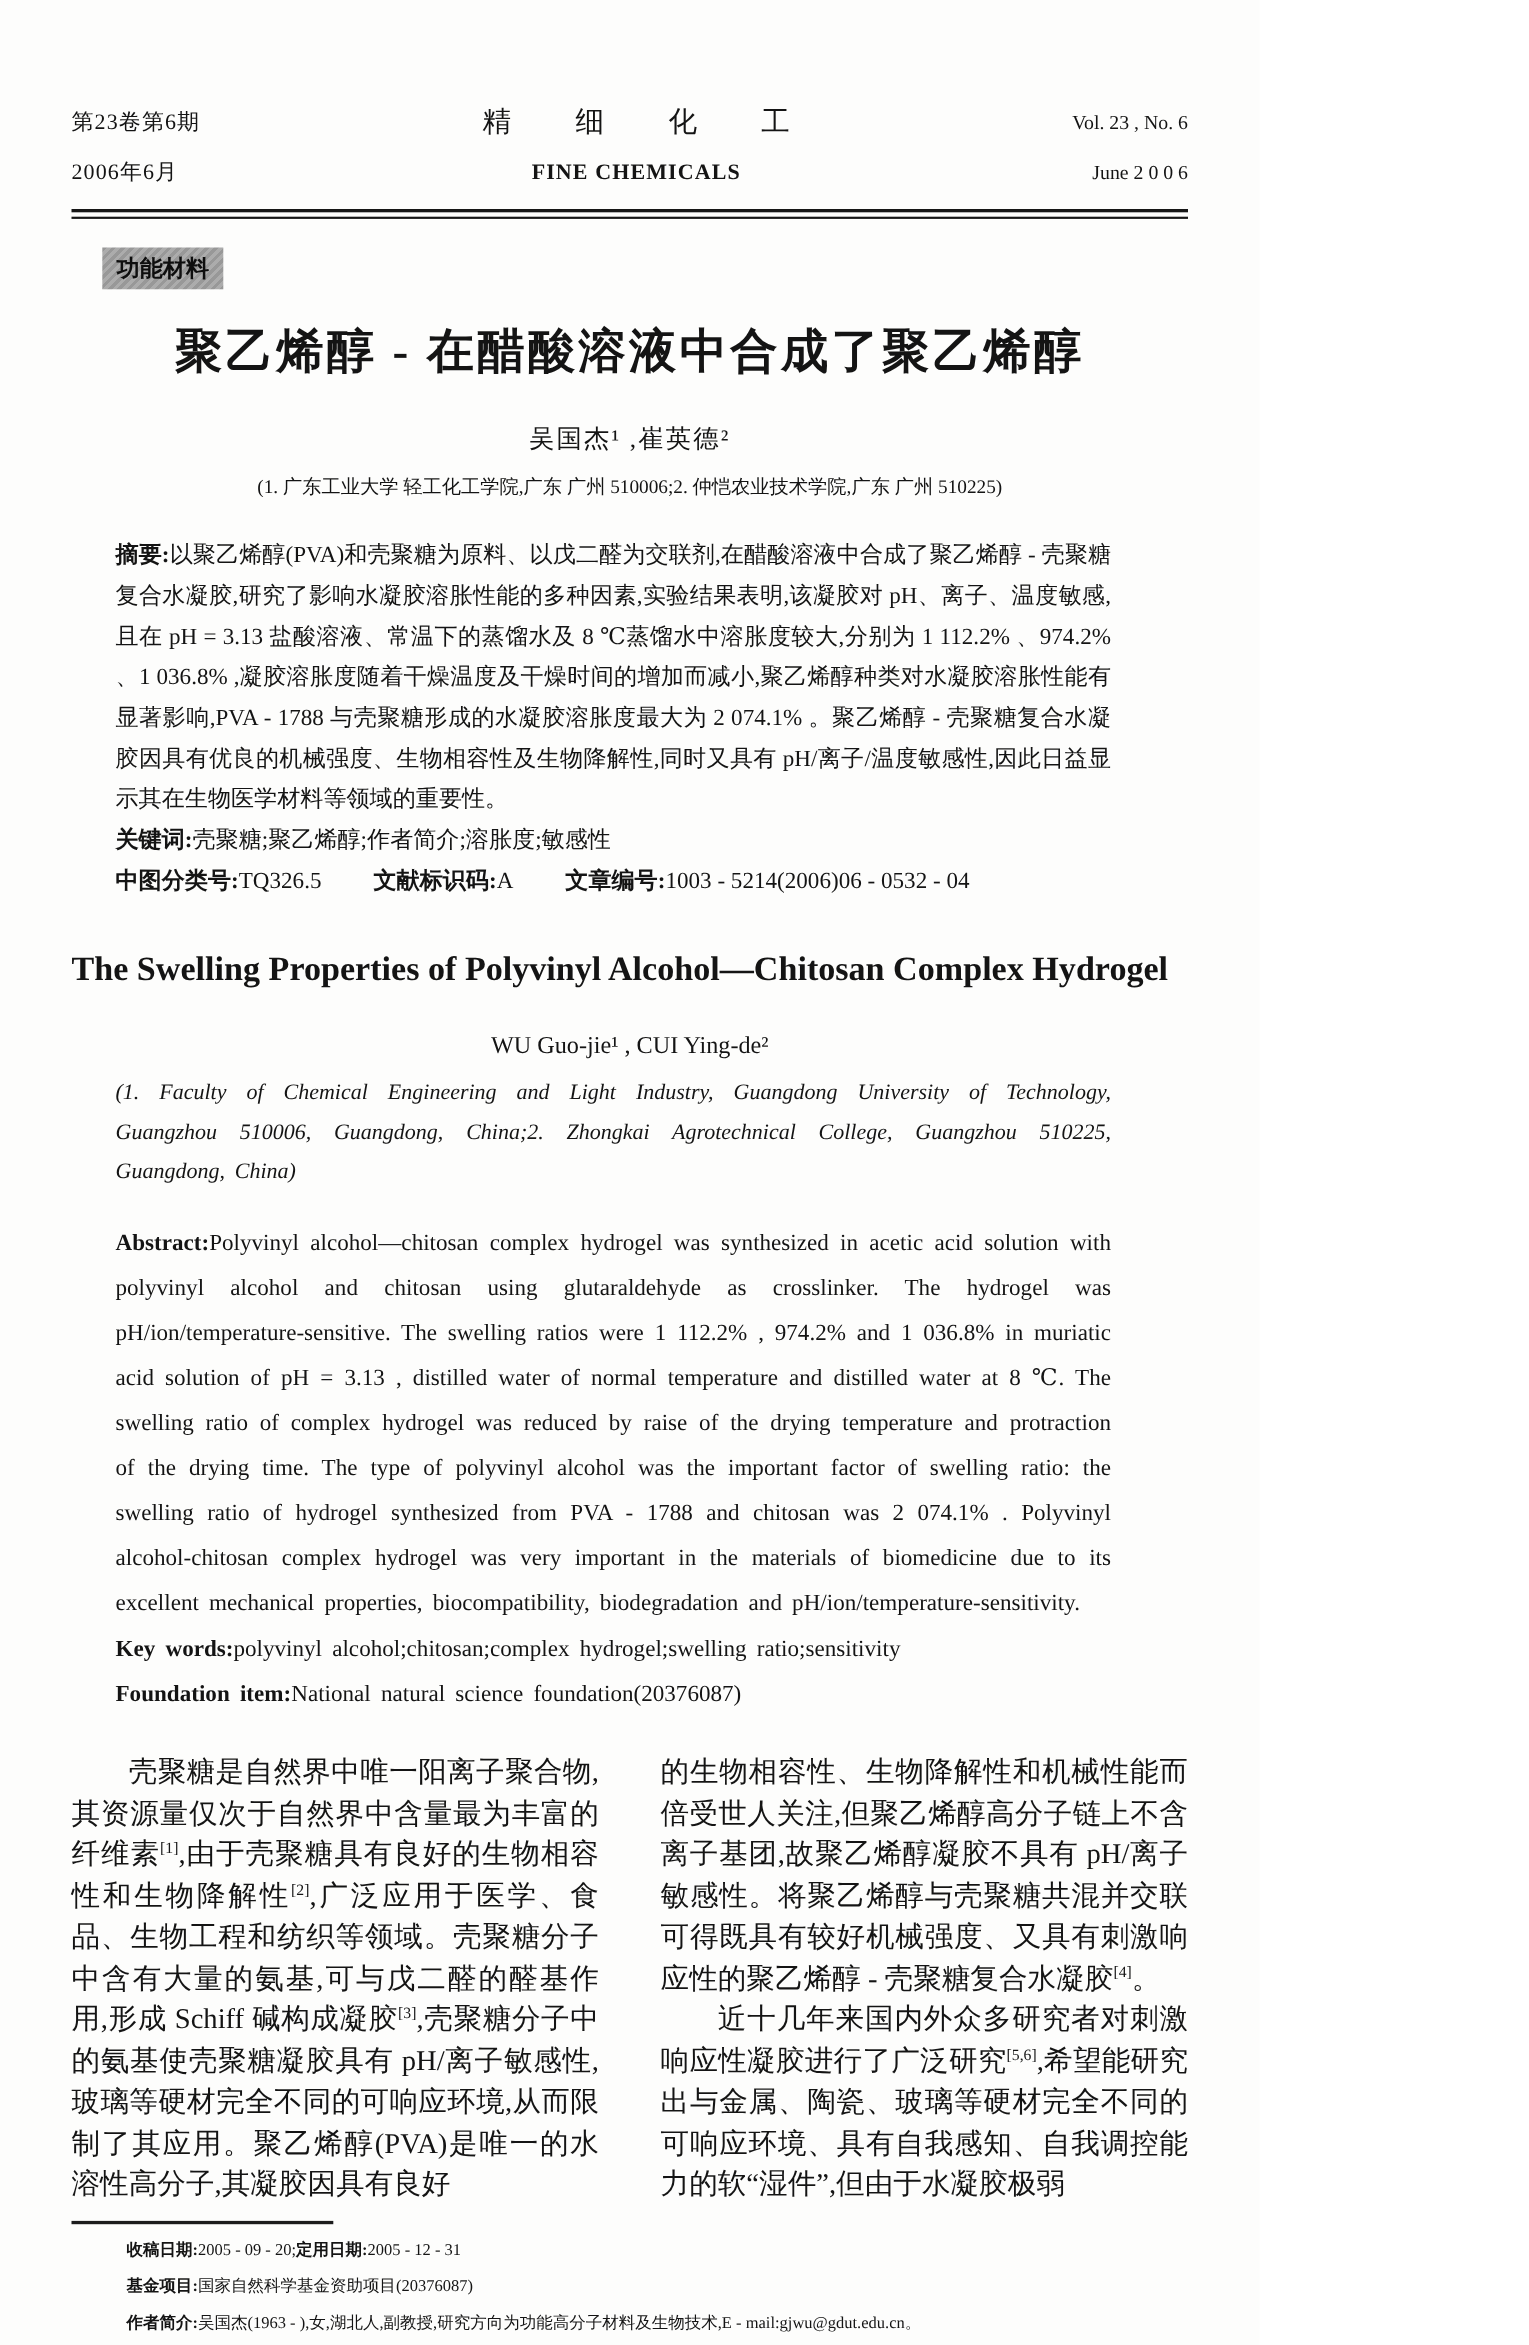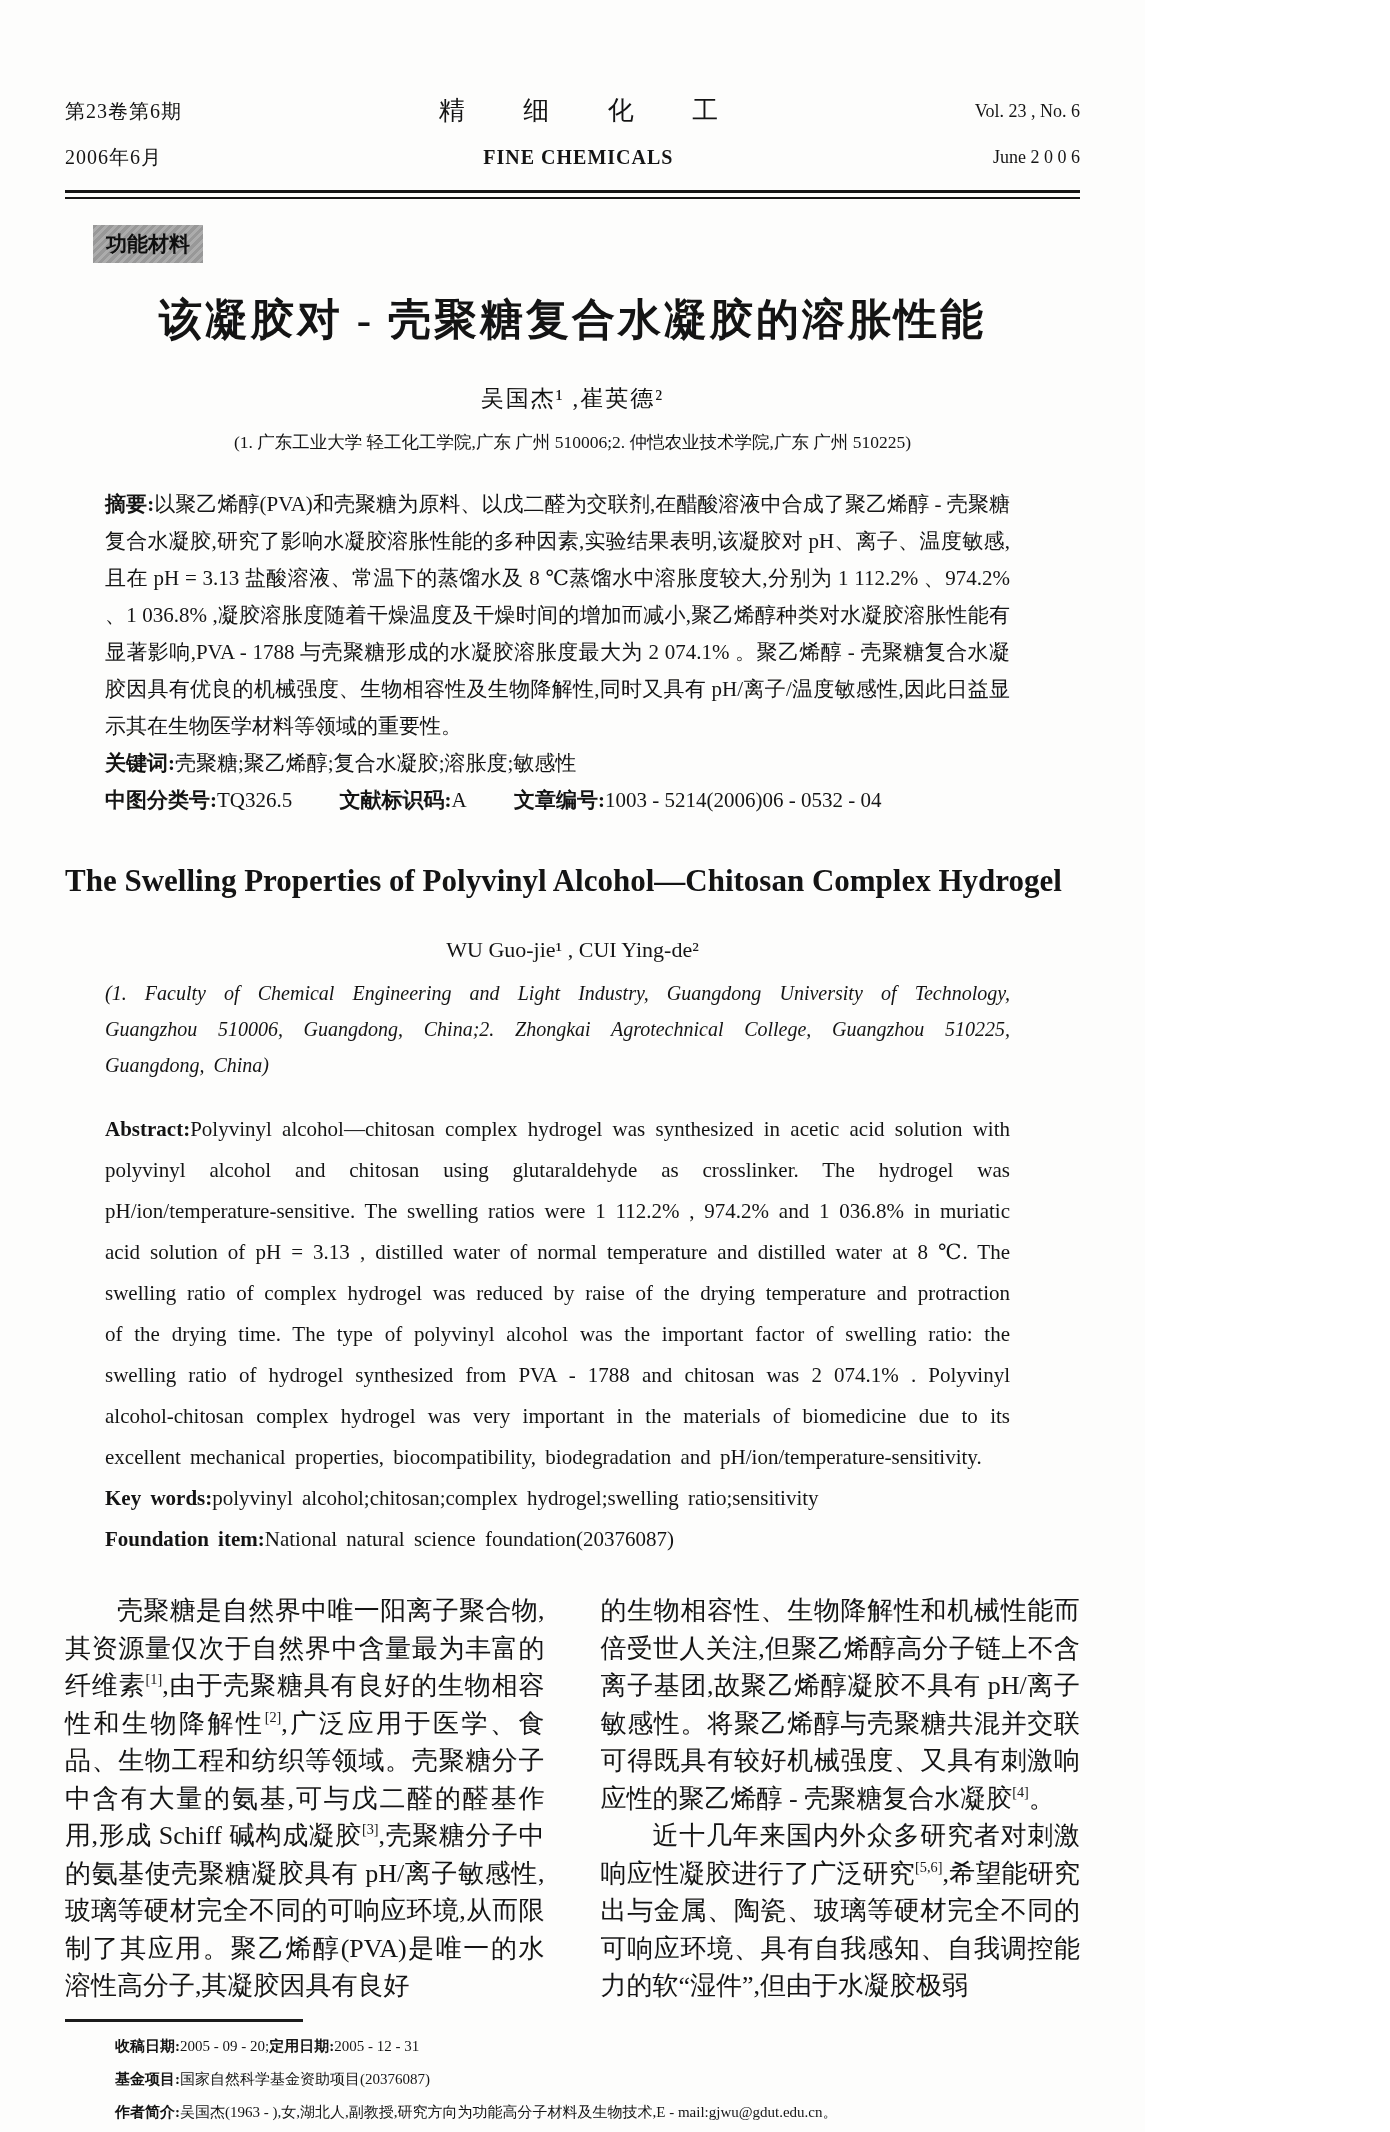--- a/index.html
+++ b/index.html
@@ -67,29 +67,29 @@
     <div class="jh-right">
       <div>Vol. 23 , No. 6</div>
       <div>June 2 0 0 6</div>
     </div>
   </div>
 
   <div class="header-rule"></div>
 
   <div class="badge">功能材料</div>
 
-  <h1 class="title-cn">该凝胶对 - 壳聚糖复合水凝胶的溶胀性能</h1>
+  <h1 class="title-cn">聚乙烯醇 - 在醋酸溶液中合成了聚乙烯醇</h1>
 
   <div class="authors-cn">吴国杰¹ ,崔英德²</div>
 
   <div class="aff-cn">(1. 广东工业大学 轻工化工学院,广东 广州  510006;2. 仲恺农业技术学院,广东 广州  510225)</div>
 
   <div class="abs-cn">
     <p><b class="lbl">摘要:</b><span>以聚乙烯醇(PVA)和壳聚糖为原料、以戊二醛为交联剂,在醋酸溶液中合成了聚乙烯醇 - 壳聚糖复合水凝胶,研究了影响水凝胶溶胀性能的多种因素,实验结果表明,该凝胶对 pH、离子、温度敏感,且在 pH = 3.13 盐酸溶液、常温下的蒸馏水及 8 ℃蒸馏水中溶胀度较大,分别为 1 112.2% 、974.2% 、1 036.8% ,凝胶溶胀度随着干燥温度及干燥时间的增加而减小,聚乙烯醇种类对水凝胶溶胀性能有显著影响,PVA - 1788 与壳聚糖形成的水凝胶溶胀度最大为 2 074.1% 。聚乙烯醇 - 壳聚糖复合水凝胶因具有优良的机械强度、生物相容性及生物降解性,同时又具有 pH/离子/温度敏感性,因此日益显示其在生物医学材料等领域的重要性。</span></p>
-    <p><b class="lbl">关键词:</b><span>壳聚糖;聚乙烯醇;复合水凝胶;溶胀度;敏感性</span></p>
+    <p><b class="lbl">关键词:</b><span>壳聚糖;聚乙烯醇;作者简介;溶胀度;敏感性</span></p>
     <p class="meta-line">
       <span class="group"><b class="lbl">中图分类号:</b><span>TQ326.5</span></span>
       <span class="group"><b class="lbl">文献标识码:</b><span>A</span></span>
       <span class="group"><b class="lbl">文章编号:</b><span>1003 - 5214(2006)06 - 0532 - 04</span></span>
     </p>
   </div>
 
   <h2 class="title-en">The Swelling Properties of Polyvinyl Alcohol—Chitosan Complex Hydrogel</h2>
 
   <div class="authors-en">WU Guo-jie¹ , CUI Ying-de²</div>

